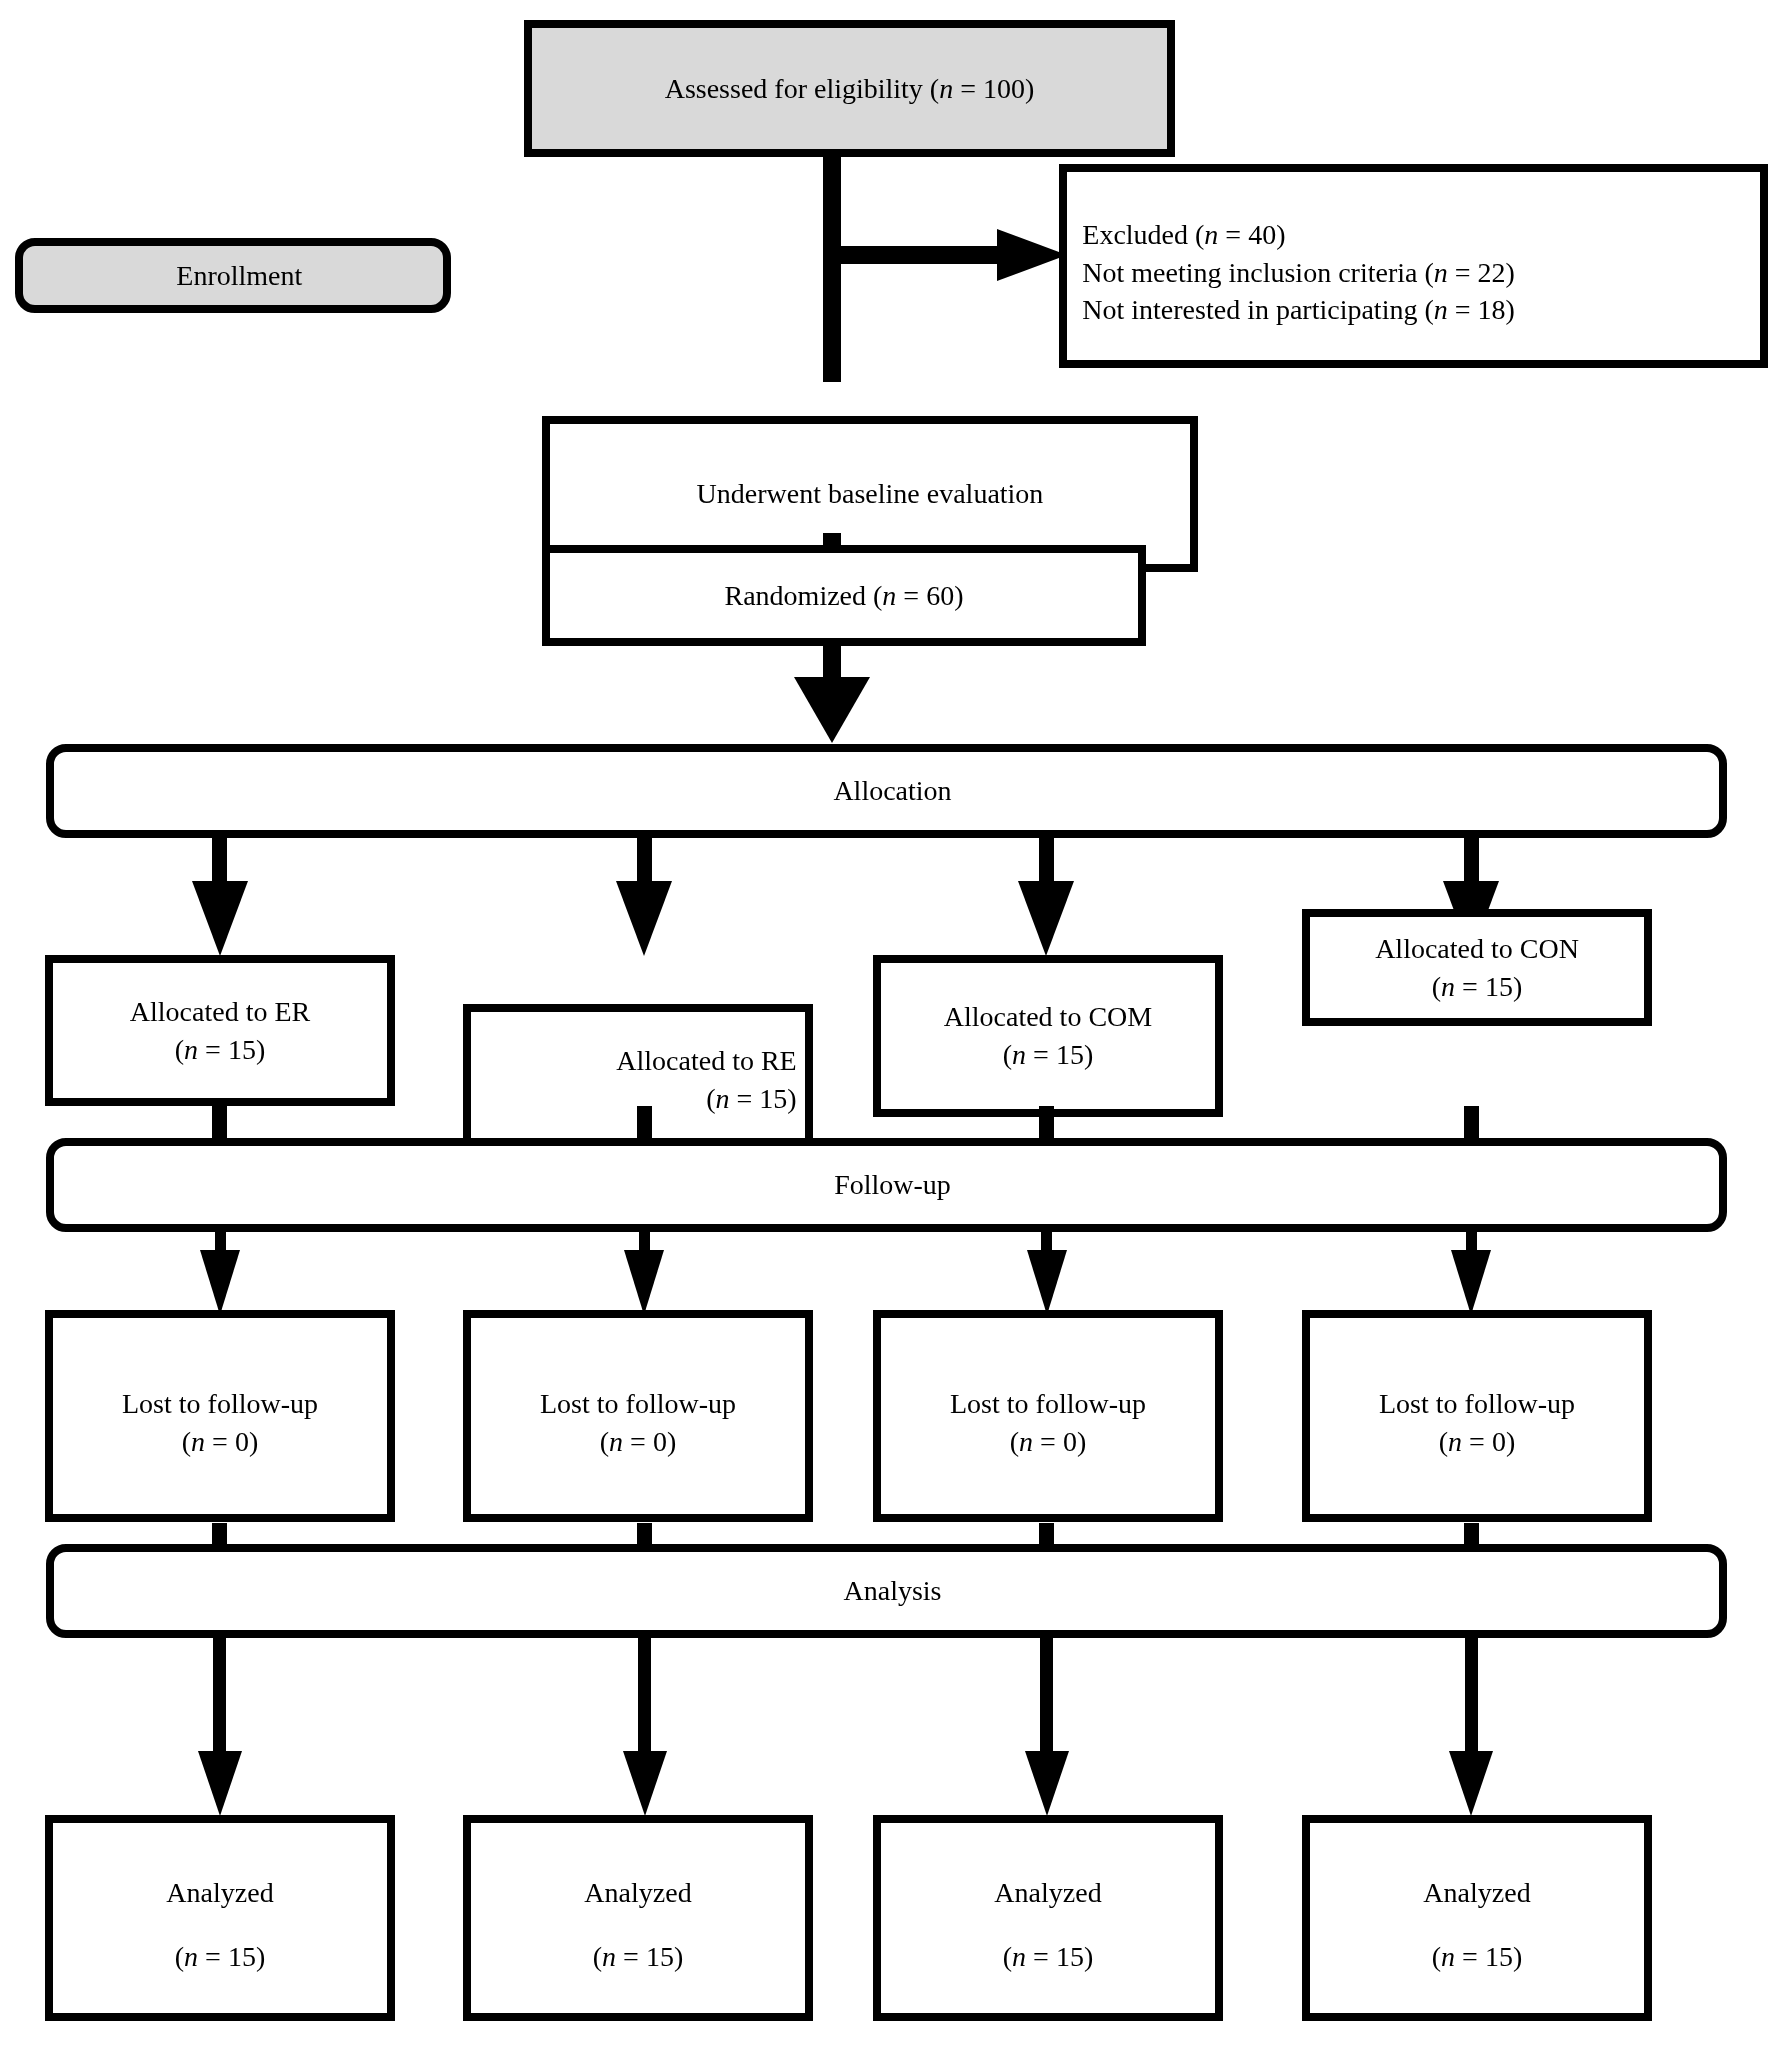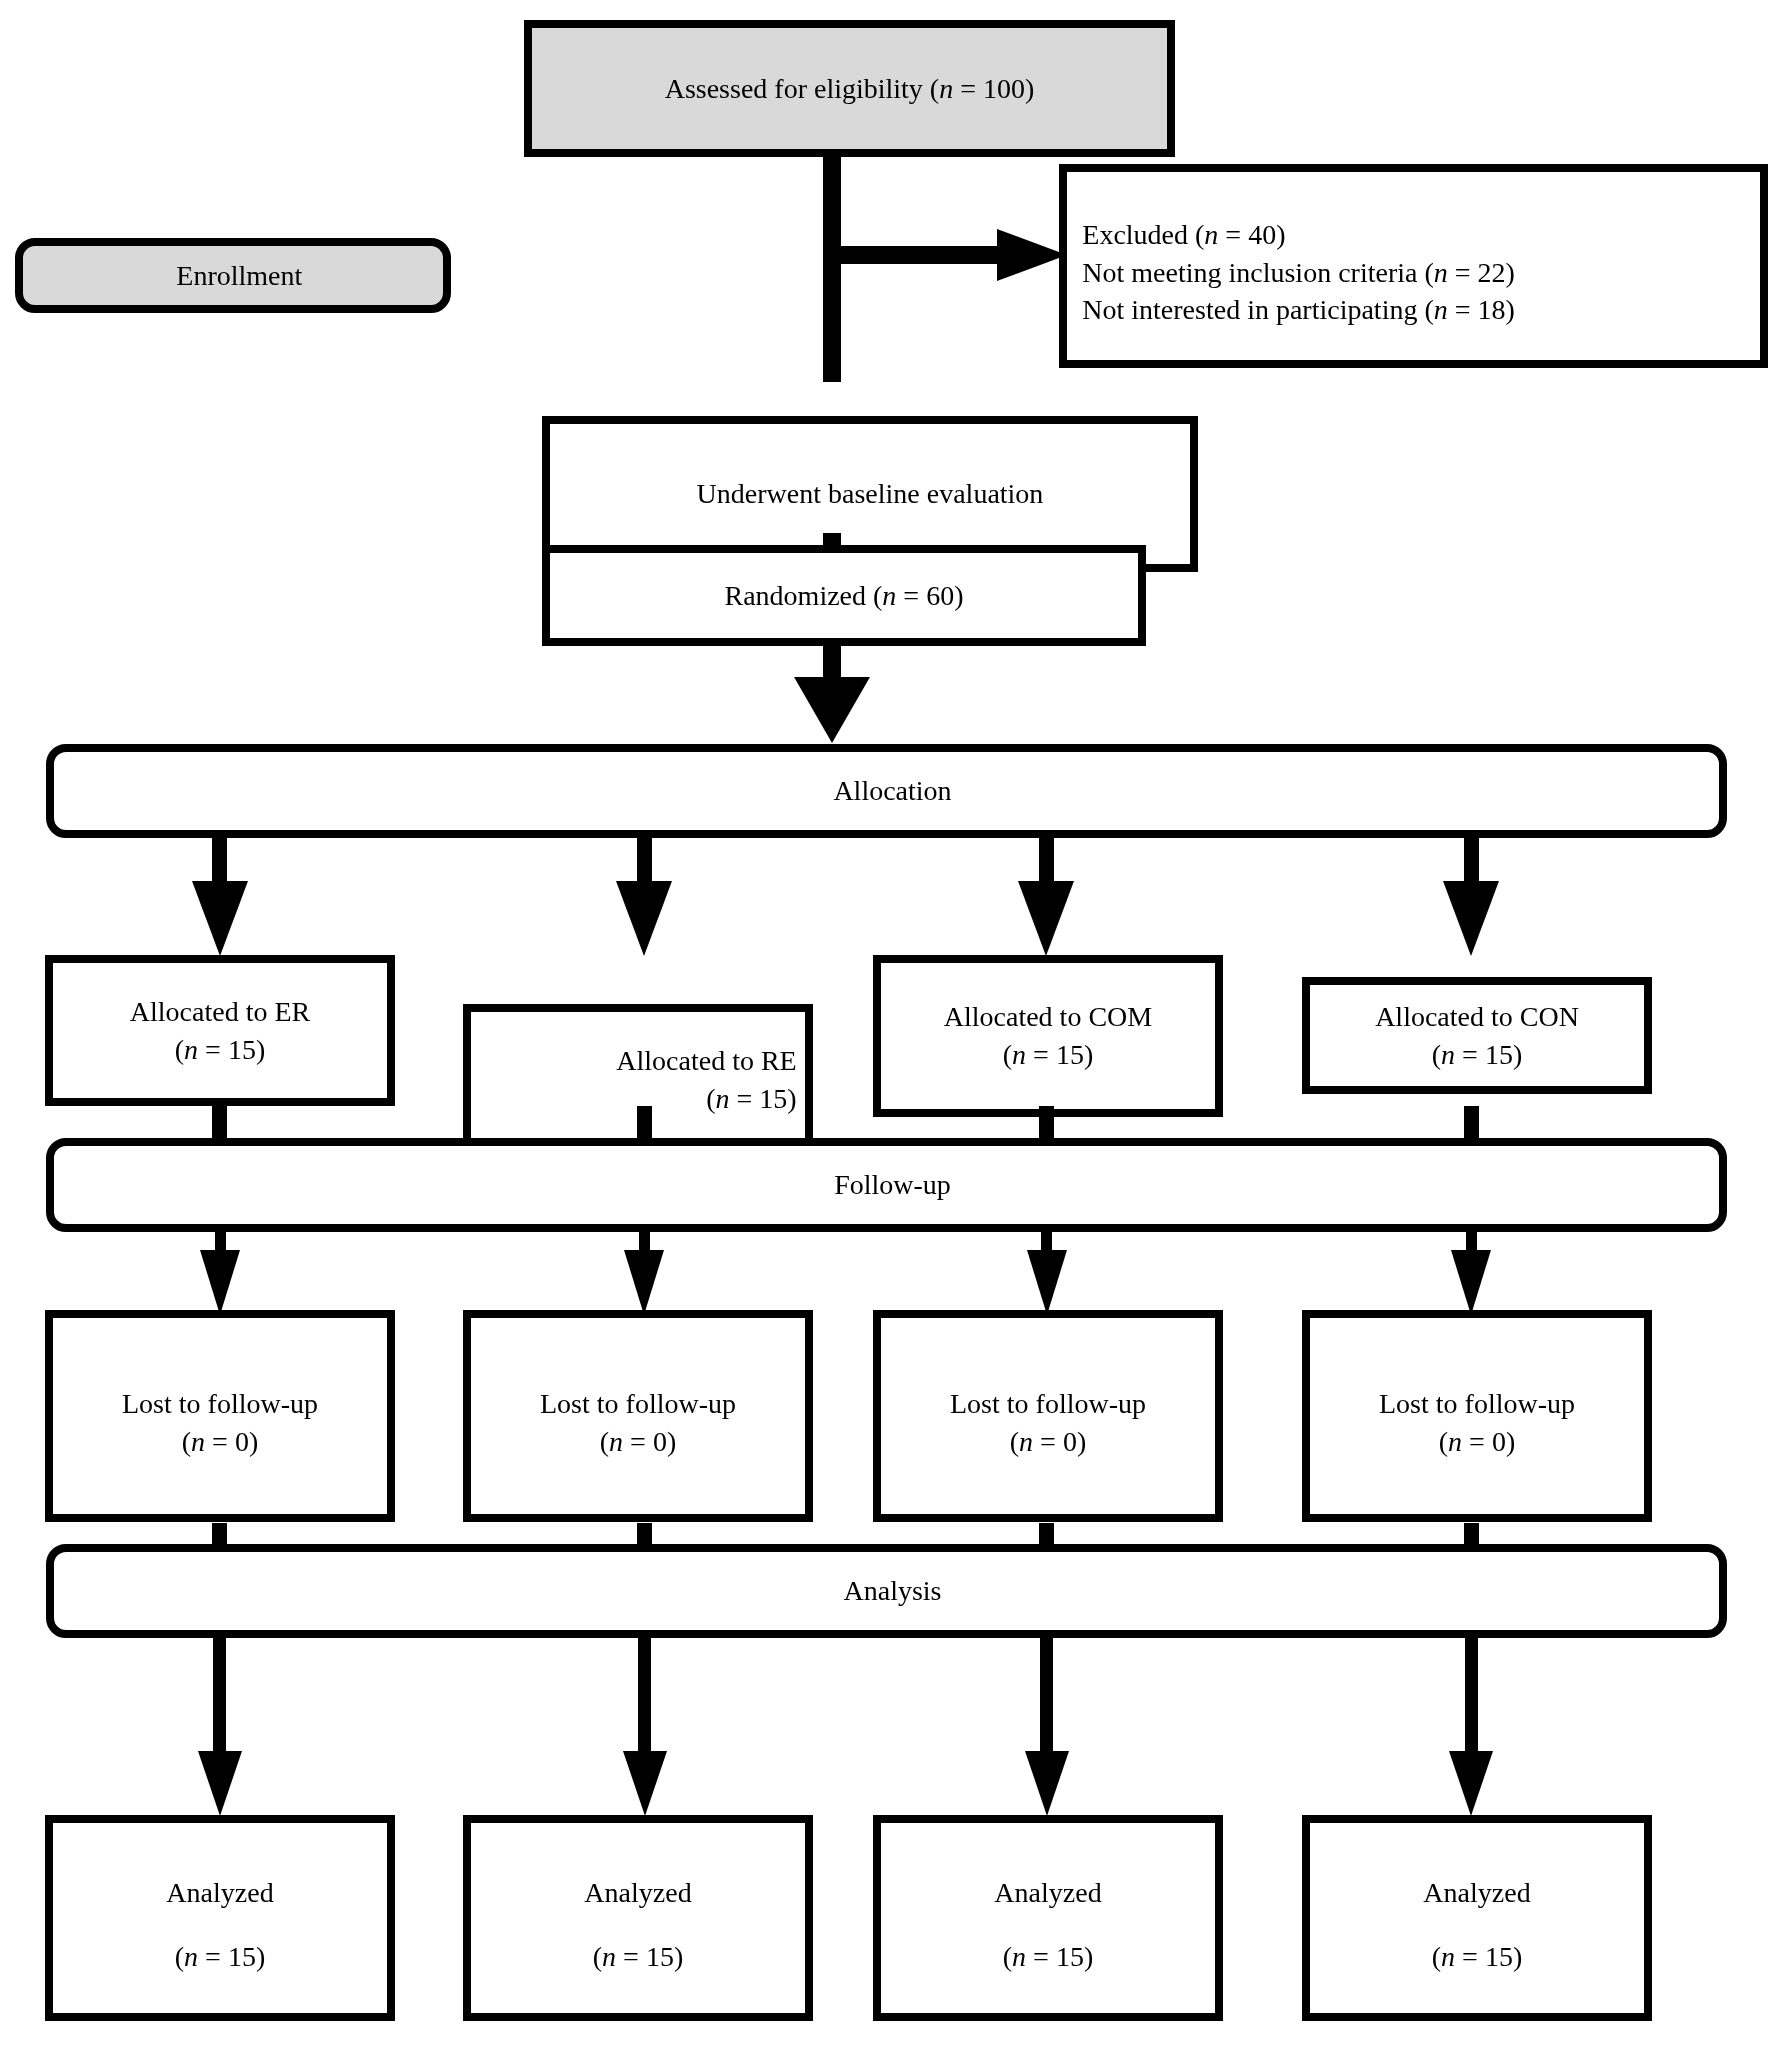--- a/index.html
+++ b/index.html
@@ -106,21 +106,21 @@
     </span>
   </div>
 
   <div class="node fs1" style="left:873px;top:955px;width:350px;height:162px;">
     <span class="inner">
       <span class="lbl-line">Allocated to COM</span>
       <span class="lbl-line"><span>(</span><span class="ital">n</span><span> = 15)</span></span>
     </span>
   </div>
 
-  <div class="node fs1" style="left:1302px;top:977px;width:350px;height:117px;">
+  <div class="node fs1" style="left:1302px;top:909px;width:350px;height:117px;">
     <span class="inner">
       <span class="lbl-line">Allocated to CON</span>
       <span class="lbl-line"><span>(</span><span class="ital">n</span><span> = 15)</span></span>
     </span>
   </div>
 
   <div class="ln" style="left:212px;top:1106px;width:15.3px;height:39px;"></div>
   <div class="ln" style="left:637px;top:1106px;width:15.3px;height:39px;"></div>
   <div class="ln" style="left:1039px;top:1106px;width:15.3px;height:39px;"></div>
   <div class="ln" style="left:1464px;top:1106px;width:15.3px;height:39px;"></div>

